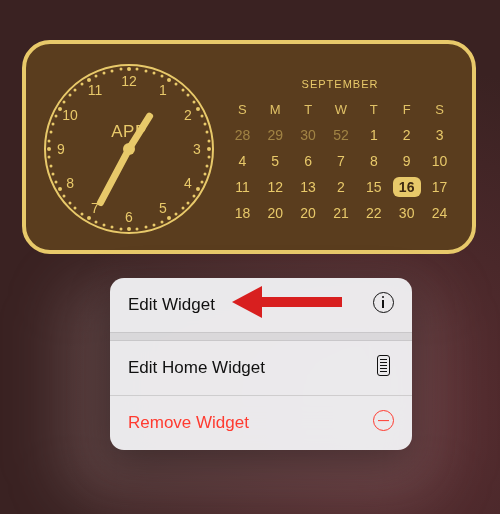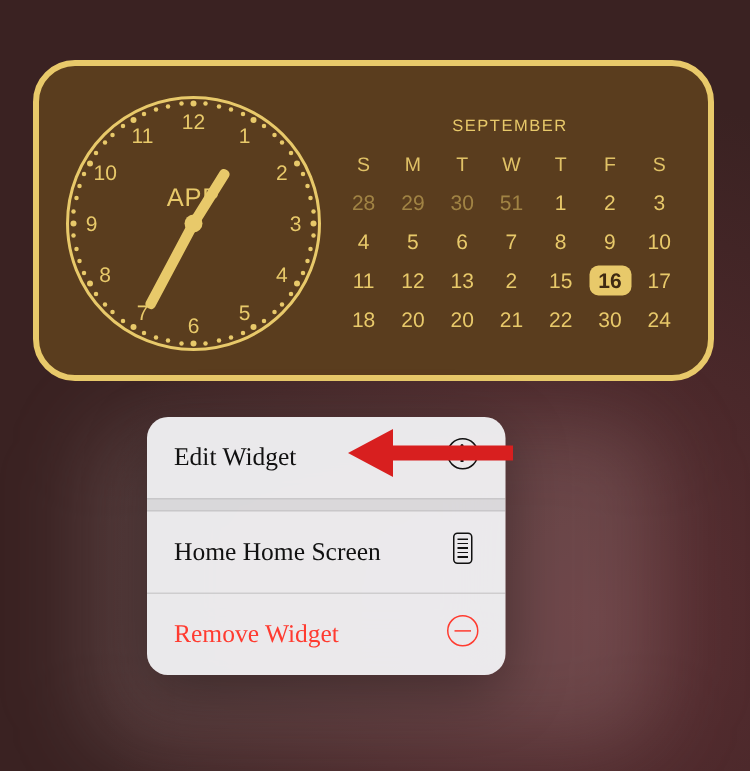--- a/index.html
+++ b/index.html
@@ -18,21 +18,21 @@
   .hub{position:absolute;left:50%;top:50%;width:12px;height:12px;background:#e8c96a;border-radius:50%;transform:translate(-50%,-50%);}
   
   .cal{flex:1;padding:10px 16px 0 4px;color:#e8c96a;}
   .cal-month{text-align:center;font-size:11px;letter-spacing:1px;margin-bottom:6px;padding-right:2px;}
   .cal-grid{width:100%;border-collapse:collapse;table-layout:fixed;}
   .cal-grid th,.cal-grid td{text-align:center;font-weight:400;font-size:14px;height:26px;color:#e8c96a;padding:0;}
   .cal-grid th{font-size:13px;opacity:.95;}
   .cal-grid td.other{color:rgba(232,201,106,0.5);}
   .today{display:inline-block;min-width:22px;padding:2px 3px;background:#e8c96a;color:#3f2a12;border-radius:6px;font-weight:600;}
   
-  .menu{position:absolute;left:98px;top:278px;width:239px;border-radius:14px;background:rgba(240,240,242,0.96);box-shadow:0 12px 40px rgba(0,0,0,0.35);overflow:hidden;backdrop-filter:blur(20px);font-family:Liberation Serif, serif;}
+  .menu{position:absolute;left:110px;top:278px;width:302px;border-radius:14px;background:rgba(240,240,242,0.96);box-shadow:0 12px 40px rgba(0,0,0,0.35);overflow:hidden;backdrop-filter:blur(20px);}
   .menu-item{display:flex;align-items:center;justify-content:space-between;padding:14px 18px;font-size:17px;color:#111;cursor:pointer;}
   .menu-item .mi-icon{width:22px;text-align:center;}
   .sep-thin{height:1px;background:rgba(0,0,0,0.12);}
   .sep-thick{height:7px;background:rgba(0,0,0,0.07);border-top:1px solid rgba(0,0,0,0.08);border-bottom:1px solid rgba(0,0,0,0.08);}
   .destructive{color:#ff3b30;}
   .destructive .mi-icon{color:#ff3b30;}
   .info-icon{display:inline-block;width:19px;height:19px;border:1.6px solid #111;border-radius:50%;position:relative;}
   .info-icon::before{content:"";position:absolute;left:50%;top:3px;width:2px;height:2px;background:#111;border-radius:50%;transform:translateX(-50%);}
   .info-icon::after{content:"";position:absolute;left:50%;top:7px;width:2px;height:8px;background:#111;transform:translateX(-50%);}
   .phone-icon{display:inline-block;width:11px;height:19px;border:1.6px solid #111;border-radius:3px;position:relative;}
@@ -140,21 +140,21 @@
             <th>T</th>
             <th>F</th>
             <th>S</th>
           </tr>
         </thead>
       <tbody id="cal-body">
           <tr>
             <td class="other">28</td>
             <td class="other">29</td>
             <td class="other">30</td>
-            <td class="other">51</td>
+            <td class="other">52</td>
             <td>1</td>
             <td>2</td>
             <td>3</td>
           </tr>
           <tr>
             <td>4</td>
             <td>5</td>
             <td>6</td>
             <td>7</td>
             <td>8</td>
@@ -184,21 +184,21 @@
   </div>
 </div>
 
 <div class="menu">
   <div class="menu-item">
     <span>Edit Widget</span>
     <span class="mi-icon"><span class="info-icon"></span></span>
   </div>
   <div class="sep-thick"></div>
   <div class="menu-item">
-    <span>Home Home Screen</span>
+    <span>Edit Home Widget</span>
     <span class="mi-icon"><span class="phone-icon"></span></span>
   </div>
   <div class="sep-thin"></div>
   <div class="menu-item destructive">
     <span>Remove Widget</span>
     <span class="mi-icon"><span class="minus-icon"></span></span>
   </div>
 </div>
 
 <svg class="arrow" viewBox="0 0 120 48">

